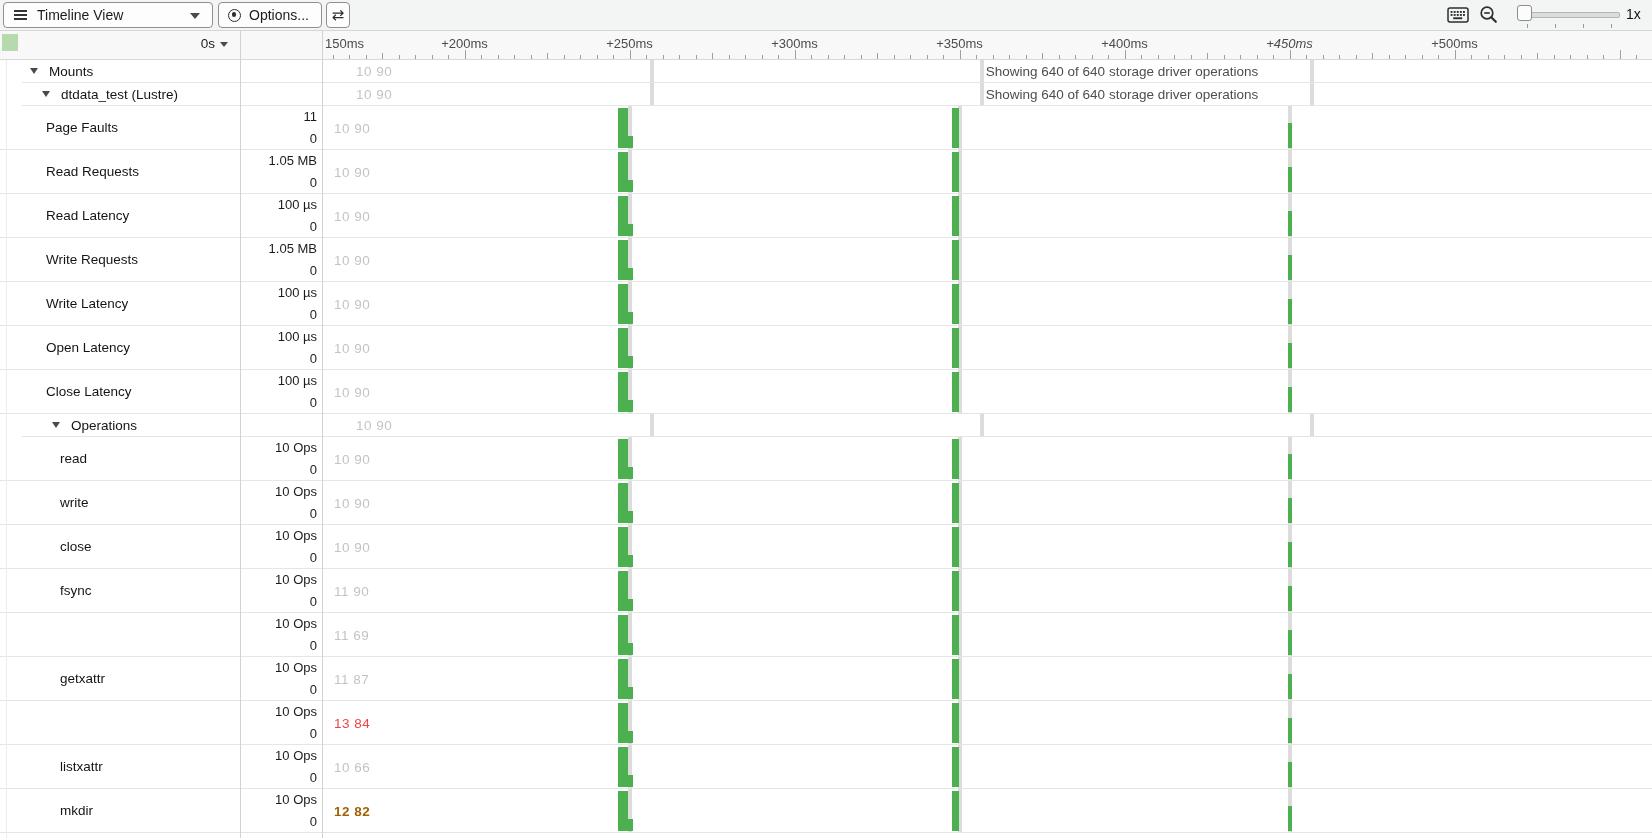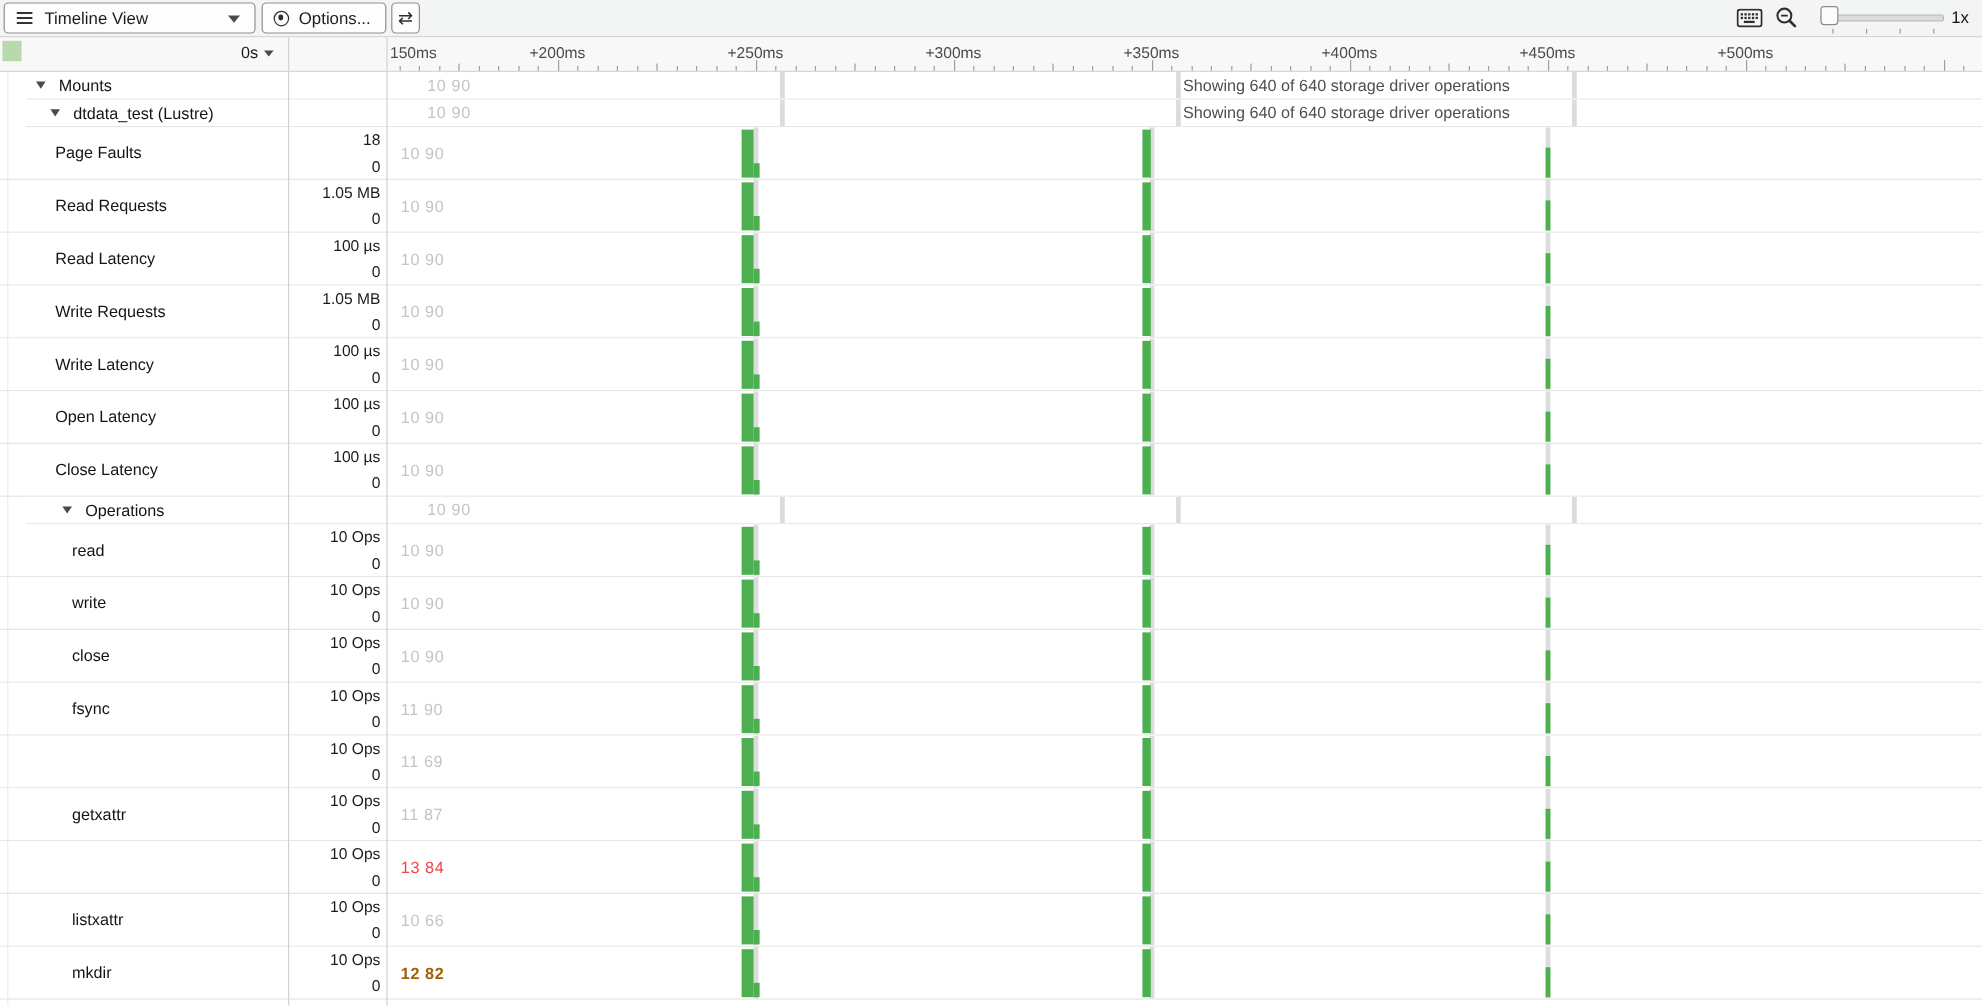--- a/index.html
+++ b/index.html
@@ -204,21 +204,21 @@
       <div class="tick" style="left: 1587px; height: 4px;"></div>
       <div class="tick" style="left: 1603px; height: 4px;"></div>
       <div class="tick" style="left: 1620px; height: 9px;"></div>
       <div class="tick" style="left: 1636px; height: 4px;"></div>
       <div class="ruler-label" style="left: 325px;">150ms</div>
       <div class="ruler-label" style="left: 419.5px; width: 90px; text-align: center;">+200ms</div>
       <div class="ruler-label" style="left: 584.5px; width: 90px; text-align: center;">+250ms</div>
       <div class="ruler-label" style="left: 749.5px; width: 90px; text-align: center;">+300ms</div>
       <div class="ruler-label" style="left: 914.5px; width: 90px; text-align: center;">+350ms</div>
       <div class="ruler-label" style="left: 1079.5px; width: 90px; text-align: center;">+400ms</div>
-      <div class="ruler-label" style="left: 1244.5px; width: 90px; text-align: center;">+450ms</div>
+      <div class="ruler-label" style="left: 1244.5px; width: 90px; text-align: center; font-style: italic;">+450ms</div>
       <div class="ruler-label" style="left: 1409.5px; width: 90px; text-align: center;">+500ms</div>
     </div>
 </div>
 
 <div class="vdiv" style="left:240px"></div>
 <div class="vdiv" style="left:322px"></div>
 <div class="gutter"></div>
 
 <div class="rows" id="rows">
     <div class="timeline-row row-group">
@@ -247,21 +247,21 @@
         <div class="gridline" style="left: 965px; background: rgb(220, 220, 220);"></div>
         <span class="range-text" style="color: rgb(196, 196, 196);">10 90</span>
         <div class="row-msg">Showing 640 of 640 storage driver operations</div>
       </div>
     </div>
     <div class="timeline-row row-metric">
       <div class="cell-name name-m2">
         <span>Page Faults</span>
       </div>
       <div class="cell-scale">
-        <span>18</span>
+        <span>11</span>
         <span>0</span>
       </div>
       <div class="cell-chart">
         <div class="gridline" style="left: 305px; background: rgb(220, 220, 220);"></div>
         <div class="gridline" style="left: 635px; background: rgb(220, 220, 220);"></div>
         <div class="gridline" style="left: 965px; background: rgb(220, 220, 220);"></div>
         <span class="range-text" style="color: rgb(196, 196, 196);">10 90</span>
         <div class="bar" style="left: 295px; width: 10px; height: 92%; background: rgb(76, 175, 80);"></div>
         <div class="bar" style="left: 305px; width: 5px; height: 28%; background: rgb(76, 175, 80);"></div>
         <div class="bar" style="left: 629px; width: 7px; height: 92%; background: rgb(76, 175, 80);"></div>

